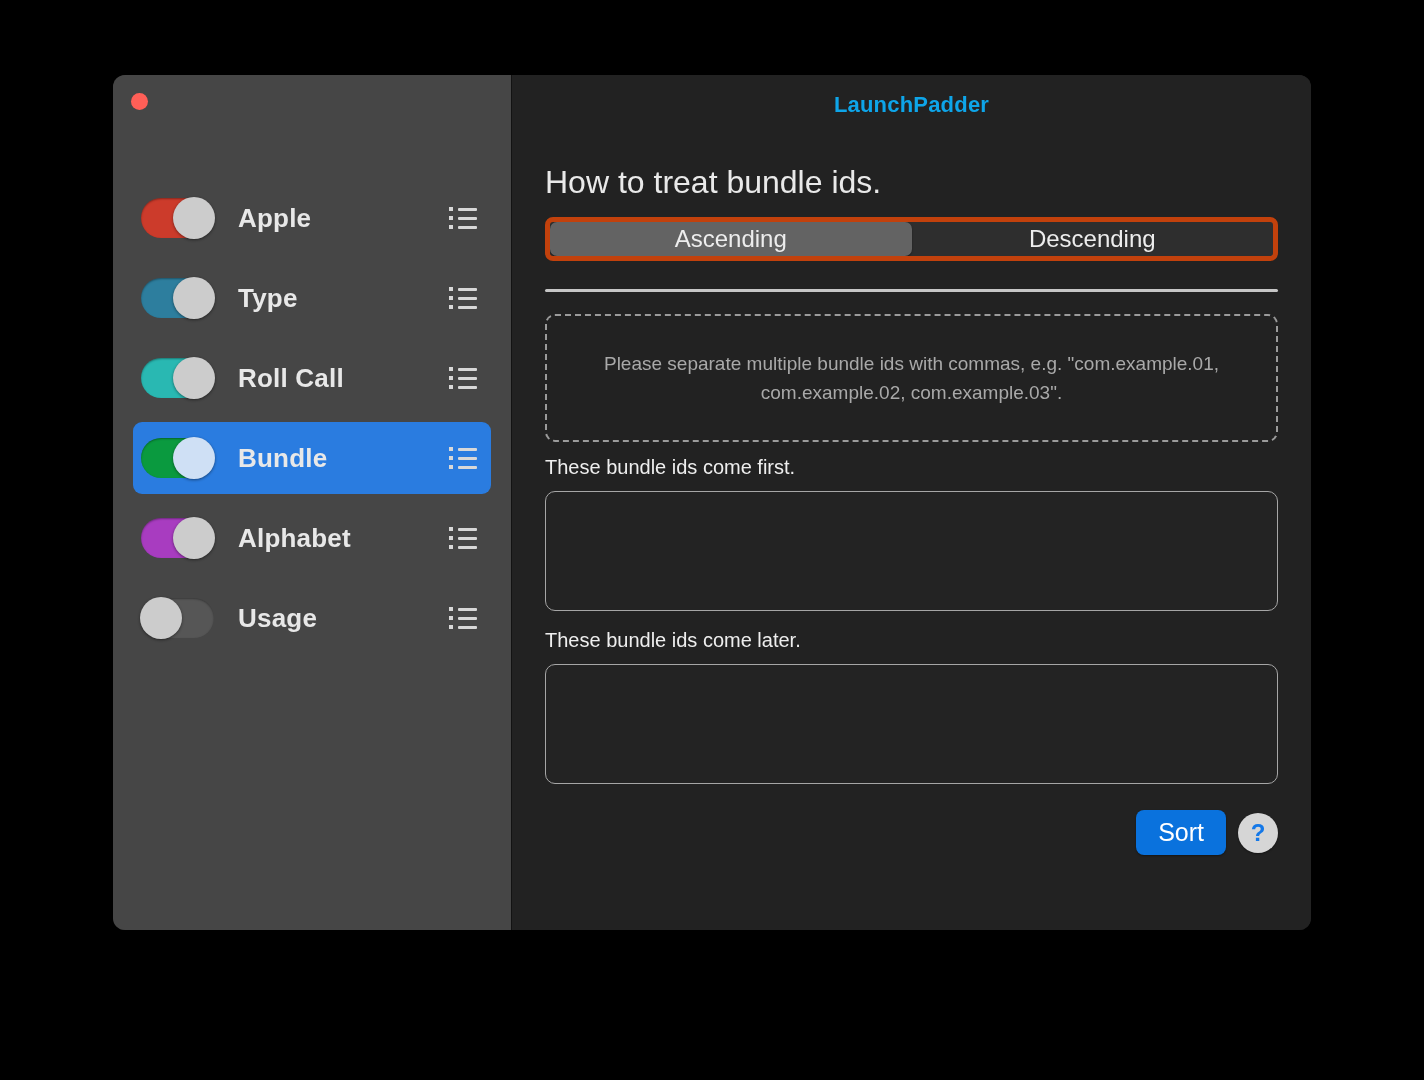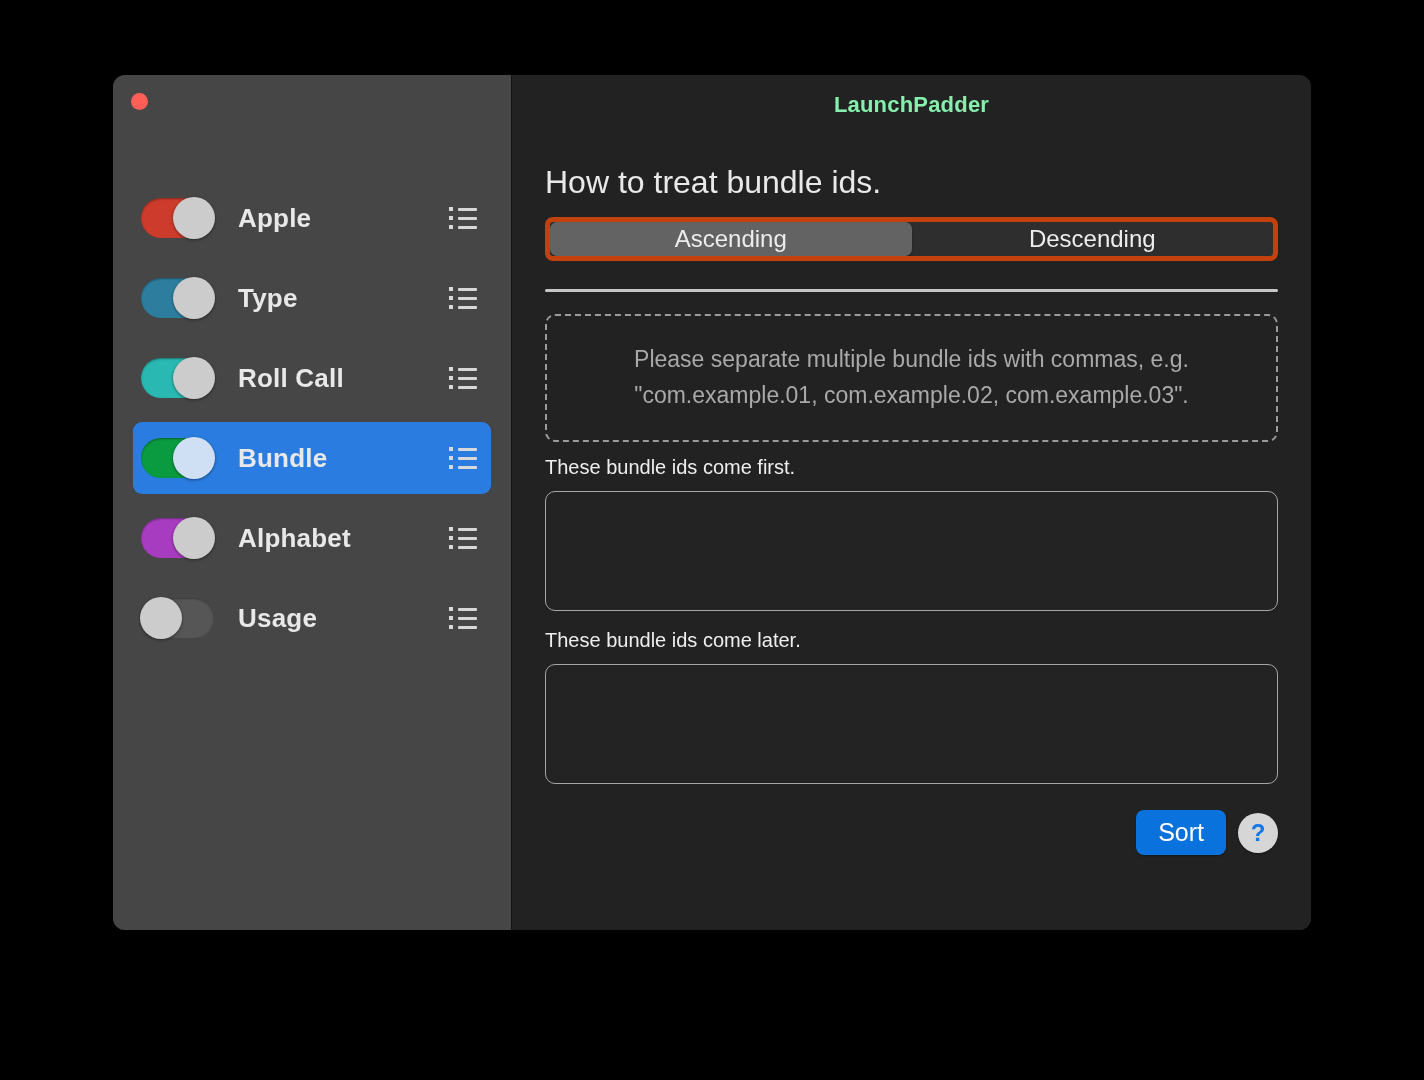--- a/index.html
+++ b/index.html
@@ -127,21 +127,21 @@
     flex: 1;
     background: #222222;
     position: relative;
     padding: 0 33px;
   }
 
   .win-title {
     text-align: center;
     font-size: 22px;
     font-weight: bold;
-    color: #86efac;
+    color: #0ea5e9;
     padding-top: 17px;
     letter-spacing: 0.2px;
   }
 
   .section-label {
     font-size: 32px;
     color: #e9e9e9;
     margin-top: 46px;
   }
 
@@ -186,21 +186,21 @@
     border: 2px dashed #9b9b9b;
     border-radius: 10px;
     min-height: 128px;
     display: flex;
     align-items: center;
     justify-content: center;
     text-align: center;
     padding: 14px 28px;
   }
   .hint-text {
-    font-size: 23px;
+    font-size: 19px;
     line-height: 1.55;
     color: #a9a9a9;
   }
 
   
   .field-label {
     font-size: 20px;
     color: #eeeeee;
     margin-top: 14px;
   }

